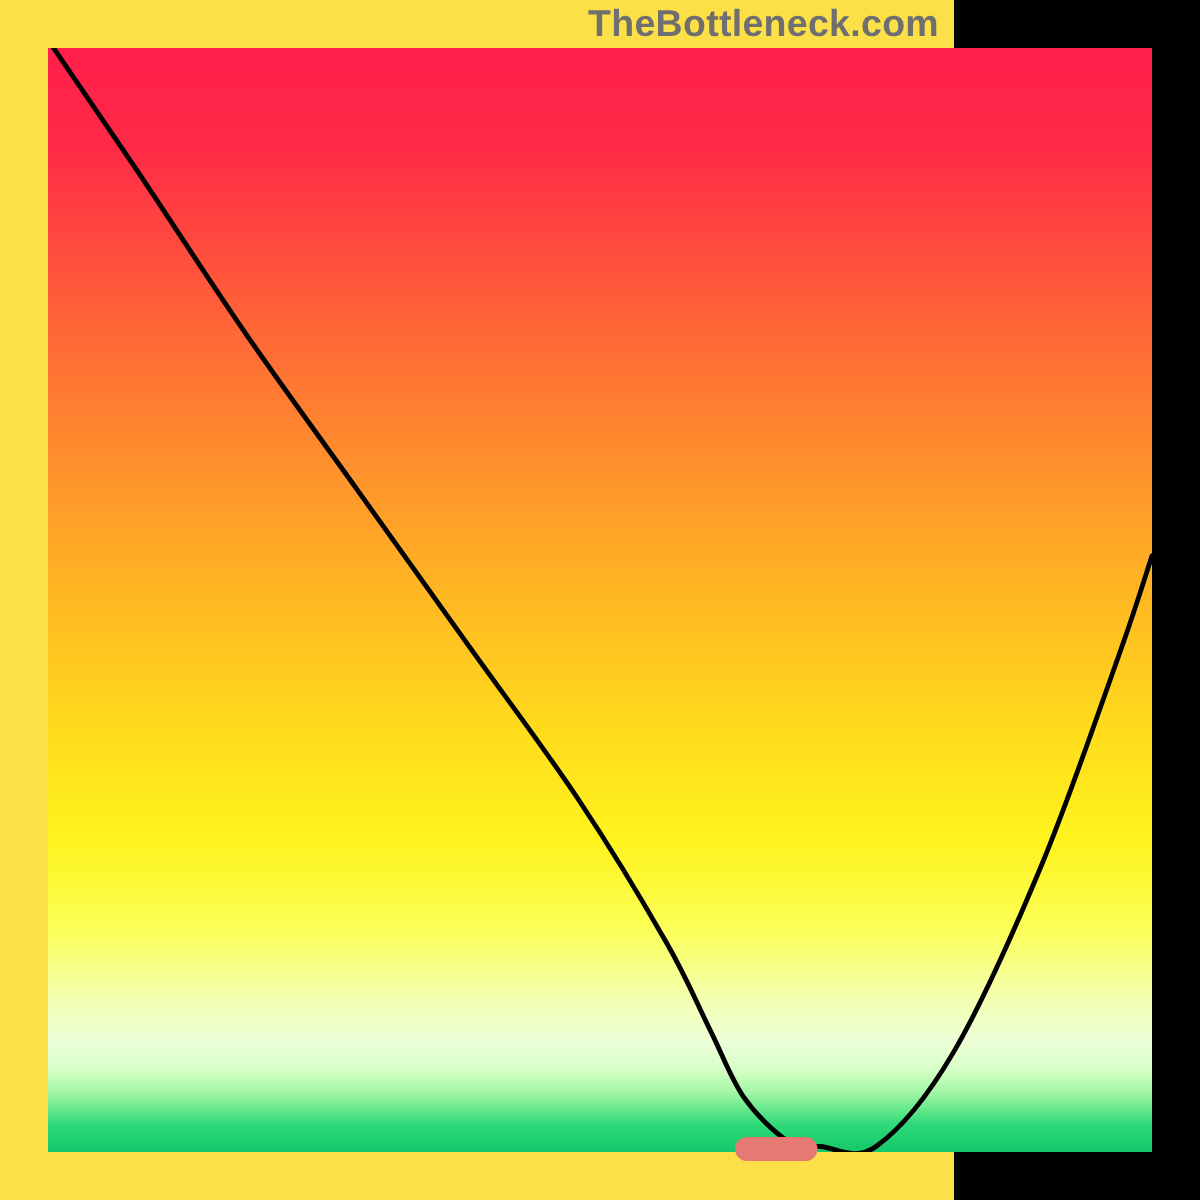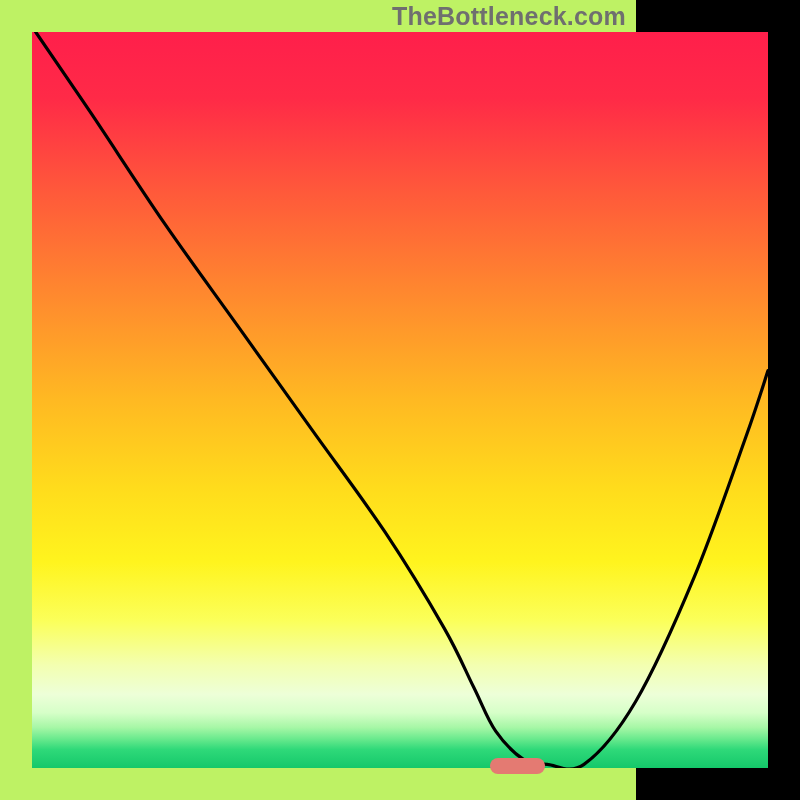--- a/index.html
+++ b/index.html
@@ -7,21 +7,21 @@
     padding: 0;
     width: 800px;
     height: 800px;
     background: #000;
     overflow: hidden;
   }
   .stage {
     position: relative;
     width: 636px;
     height: 800px;
-    background: #bef264;
+    background: #fde047;
   }
   .plot {
     position: absolute;
     box-sizing: border-box;
   }
   .gradient {
     position: absolute;
     inset: 0;
   }
   .line-layer {

